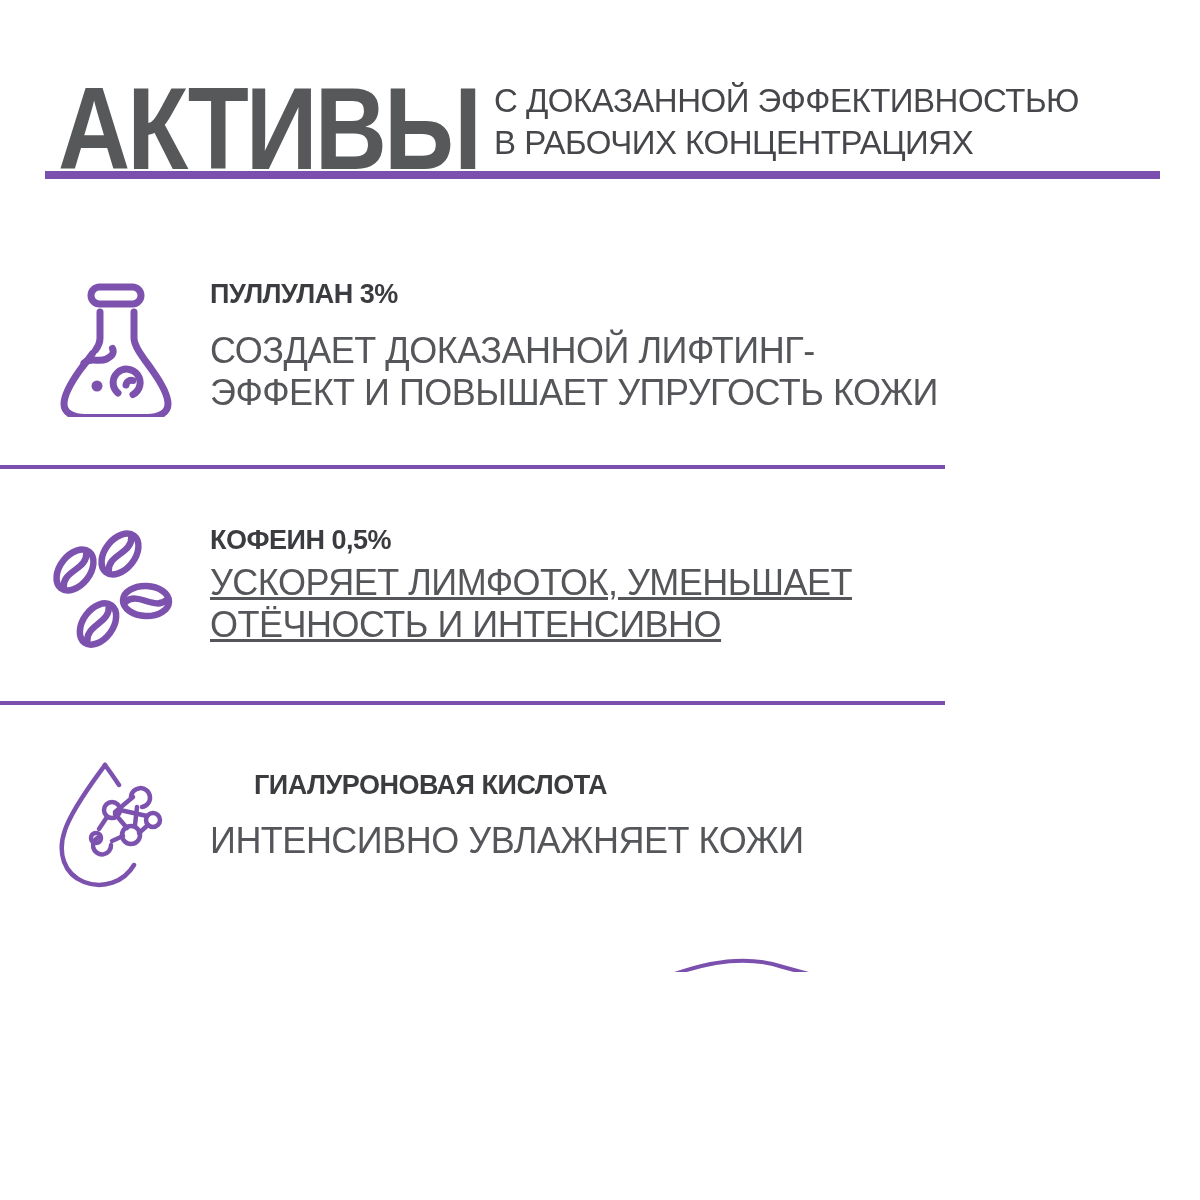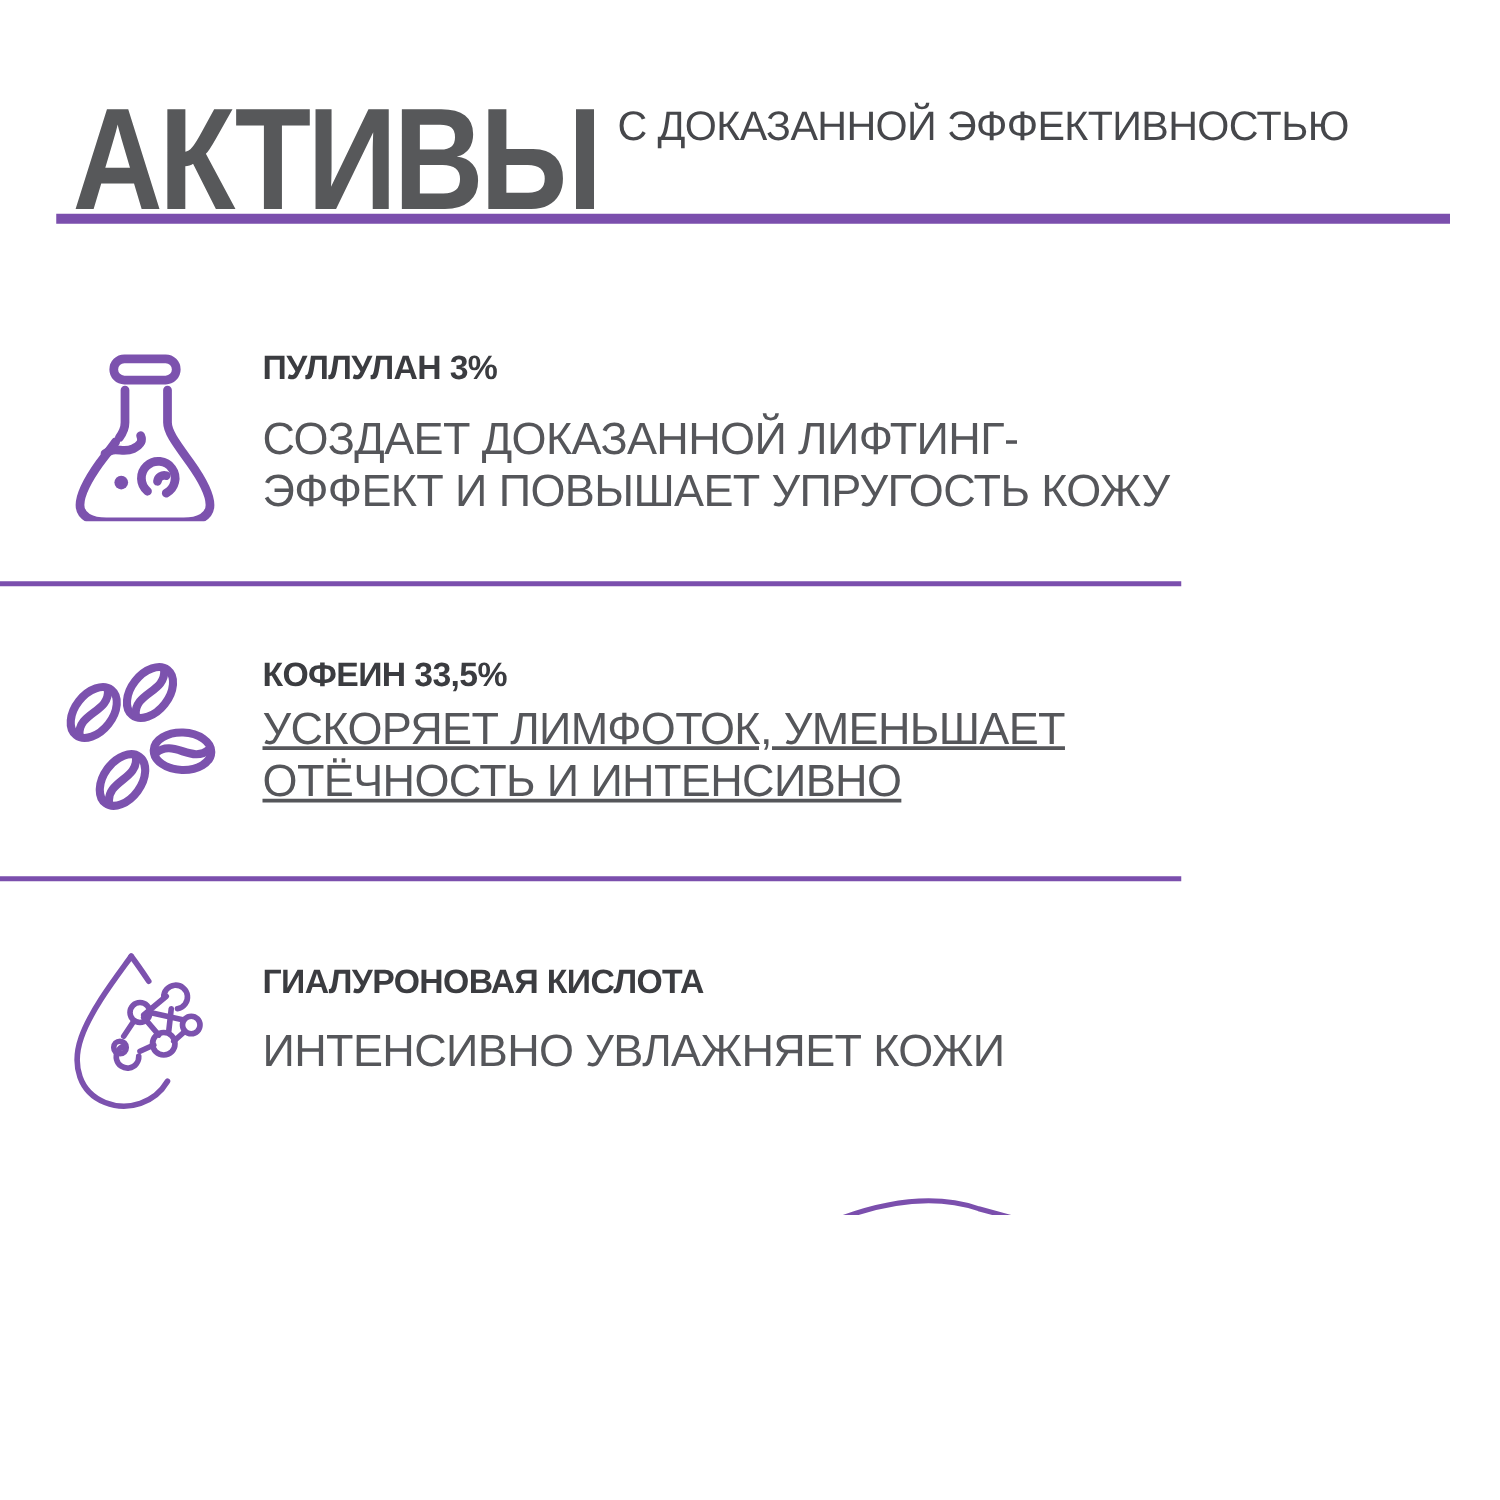--- a/index.html
+++ b/index.html
@@ -78,39 +78,40 @@
   }
 </style>
 </head>
 <body>
 
 <div class="page">
 
   <div class="main-title">АКТИВЫ</div>
   <div class="subtitle">
     <div>С ДОКАЗАННОЙ ЭФФЕКТИВНОСТЬЮ</div>
+    <div>В РАБОЧИХ КОНЦЕНТРАЦИЯХ</div>
   </div>
   <div class="header-rule" style="background:#7B4FAD;"></div>
 
   <div class="section">
     <div class="icon-box" style="left:55px; top:283px;">
       <svg width="122" height="134" viewBox="0 0 122 134" fill="none" stroke="#7C52AE" stroke-width="7" stroke-linecap="round" stroke-linejoin="round">
         <rect x="36" y="4" width="50" height="17" rx="8.5"></rect>
         <path d="M79 29 L79 55 C79 63 87 73 97 87 C107 101 113 113 113 121 C113 130 104 134.5 92 134.5 L30 134.5 C18 134.5 9 130 9 121 C9 113 15 101 25 87 C29.5 81 34 75.5 37.5 70.5"></path>
         <path d="M45 29 L45 55 C45 59 43.5 63 40.5 67"></path>
         <path d="M29 80 C37 73.5 43 80 51.5 76 C57.5 73 59.5 70 57.5 65.5"></path>
         <circle cx="42" cy="103" r="5.5" fill="#7C52AE" stroke="none"></circle>
         <path d="M63 110 a 13.5 13.5 0 1 1 15 1.5"></path>
         <path d="M71 102 a 5.5 5.5 0 0 1 7 -4.5"></path>
       </svg>
     </div>
     <div class="title" style="top:279px;">ПУЛЛУЛАН 3%</div>
     <div class="desc" style="top:330px;">
       <div>СОЗДАЕТ ДОКАЗАННОЙ ЛИФТИНГ-</div>
-      <div>ЭФФЕКТ И ПОВЫШАЕТ УПРУГОСТЬ КОЖУ</div>
+      <div>ЭФФЕКТ И ПОВЫШАЕТ УПРУГОСТЬ КОЖИ</div>
     </div>
   </div>
 
   <div class="divider" style="top:465px; background:#7B4FAD;"></div>
 
   <div class="section">
     <div class="icon-box" style="left:45px; top:518px;">
       <svg width="142" height="147" viewBox="0 0 142 147" fill="none" stroke="#7C52AE" stroke-width="6.5" stroke-linecap="round" stroke-linejoin="round">
         <g transform="translate(30,52) rotate(38)">
           <ellipse cx="0" cy="0" rx="15" ry="23"></ellipse>
@@ -123,21 +124,21 @@
         <g transform="translate(101,83) rotate(92)">
           <ellipse cx="0" cy="0" rx="15" ry="23"></ellipse>
           <path d="M-2 -21 C10 -8 -10 8 2 21"></path>
         </g>
         <g transform="translate(53,106) rotate(36)">
           <ellipse cx="0" cy="0" rx="15" ry="23"></ellipse>
           <path d="M-2 -21 C10 -8 -10 8 2 21"></path>
         </g>
       </svg>
     </div>
-    <div class="title" style="top:525px;">КОФЕИН 33,5%</div>
+    <div class="title" style="top:525px;">КОФЕИН 0,5%</div>
     <div class="desc" style="top:562px;text-decoration:underline;">
       <div>УСКОРЯЕТ ЛИМФОТОК, УМЕНЬШАЕТ</div>
       <div>ОТЁЧНОСТЬ И ИНТЕНСИВНО</div>
     </div>
   </div>
 
   <div class="divider" style="top:701px; background:#7B4FAD;"></div>
 
   <div class="section">
     <div class="icon-box" style="left:45px; top:755px;">
@@ -152,21 +153,21 @@
         <line x1="92" y1="52" x2="90" y2="70"></line>
         <line x1="94" y1="78" x2="103" y2="70"></line>
         <line x1="78" y1="81" x2="67" y2="86"></line>
         <line x1="62" y1="62" x2="54" y2="74"></line>
         <circle cx="67" cy="55" r="8"></circle>
         <circle cx="108" cy="65" r="7"></circle>
         <circle cx="86" cy="80" r="9"></circle>
         <circle cx="51" cy="83" r="5"></circle>
       </svg>
     </div>
-    <div class="title" style="top:770px;">ГИАЛУРОНОВАЯ КИСЛОТА</div>
+    <div class="title" style="top:770px;margin-left:44px;">ГИАЛУРОНОВАЯ КИСЛОТА</div>
     <div class="desc" style="top:820px;">
       <div>ИНТЕНСИВНО УВЛАЖНЯЕТ КОЖИ</div>
     </div>
   </div>
 
   <svg class="curves" viewBox="0 930 1200 270" fill="none">
     <path d="M 210 1215 C 242 1118 276 1053 356 1024 C 406 1006 440 1004 468 1015 L 1205 1131" stroke="#3B3B3D" stroke-width="4.5" stroke-linecap="round"></path>
     <path d="M 452 1215 C 486 1113 540 1043 622 998 C 692 960 745 954 783 967 L 1205 1082" stroke="#7B4FAD" stroke-width="4" stroke-linecap="round"></path>
   </svg>
 

